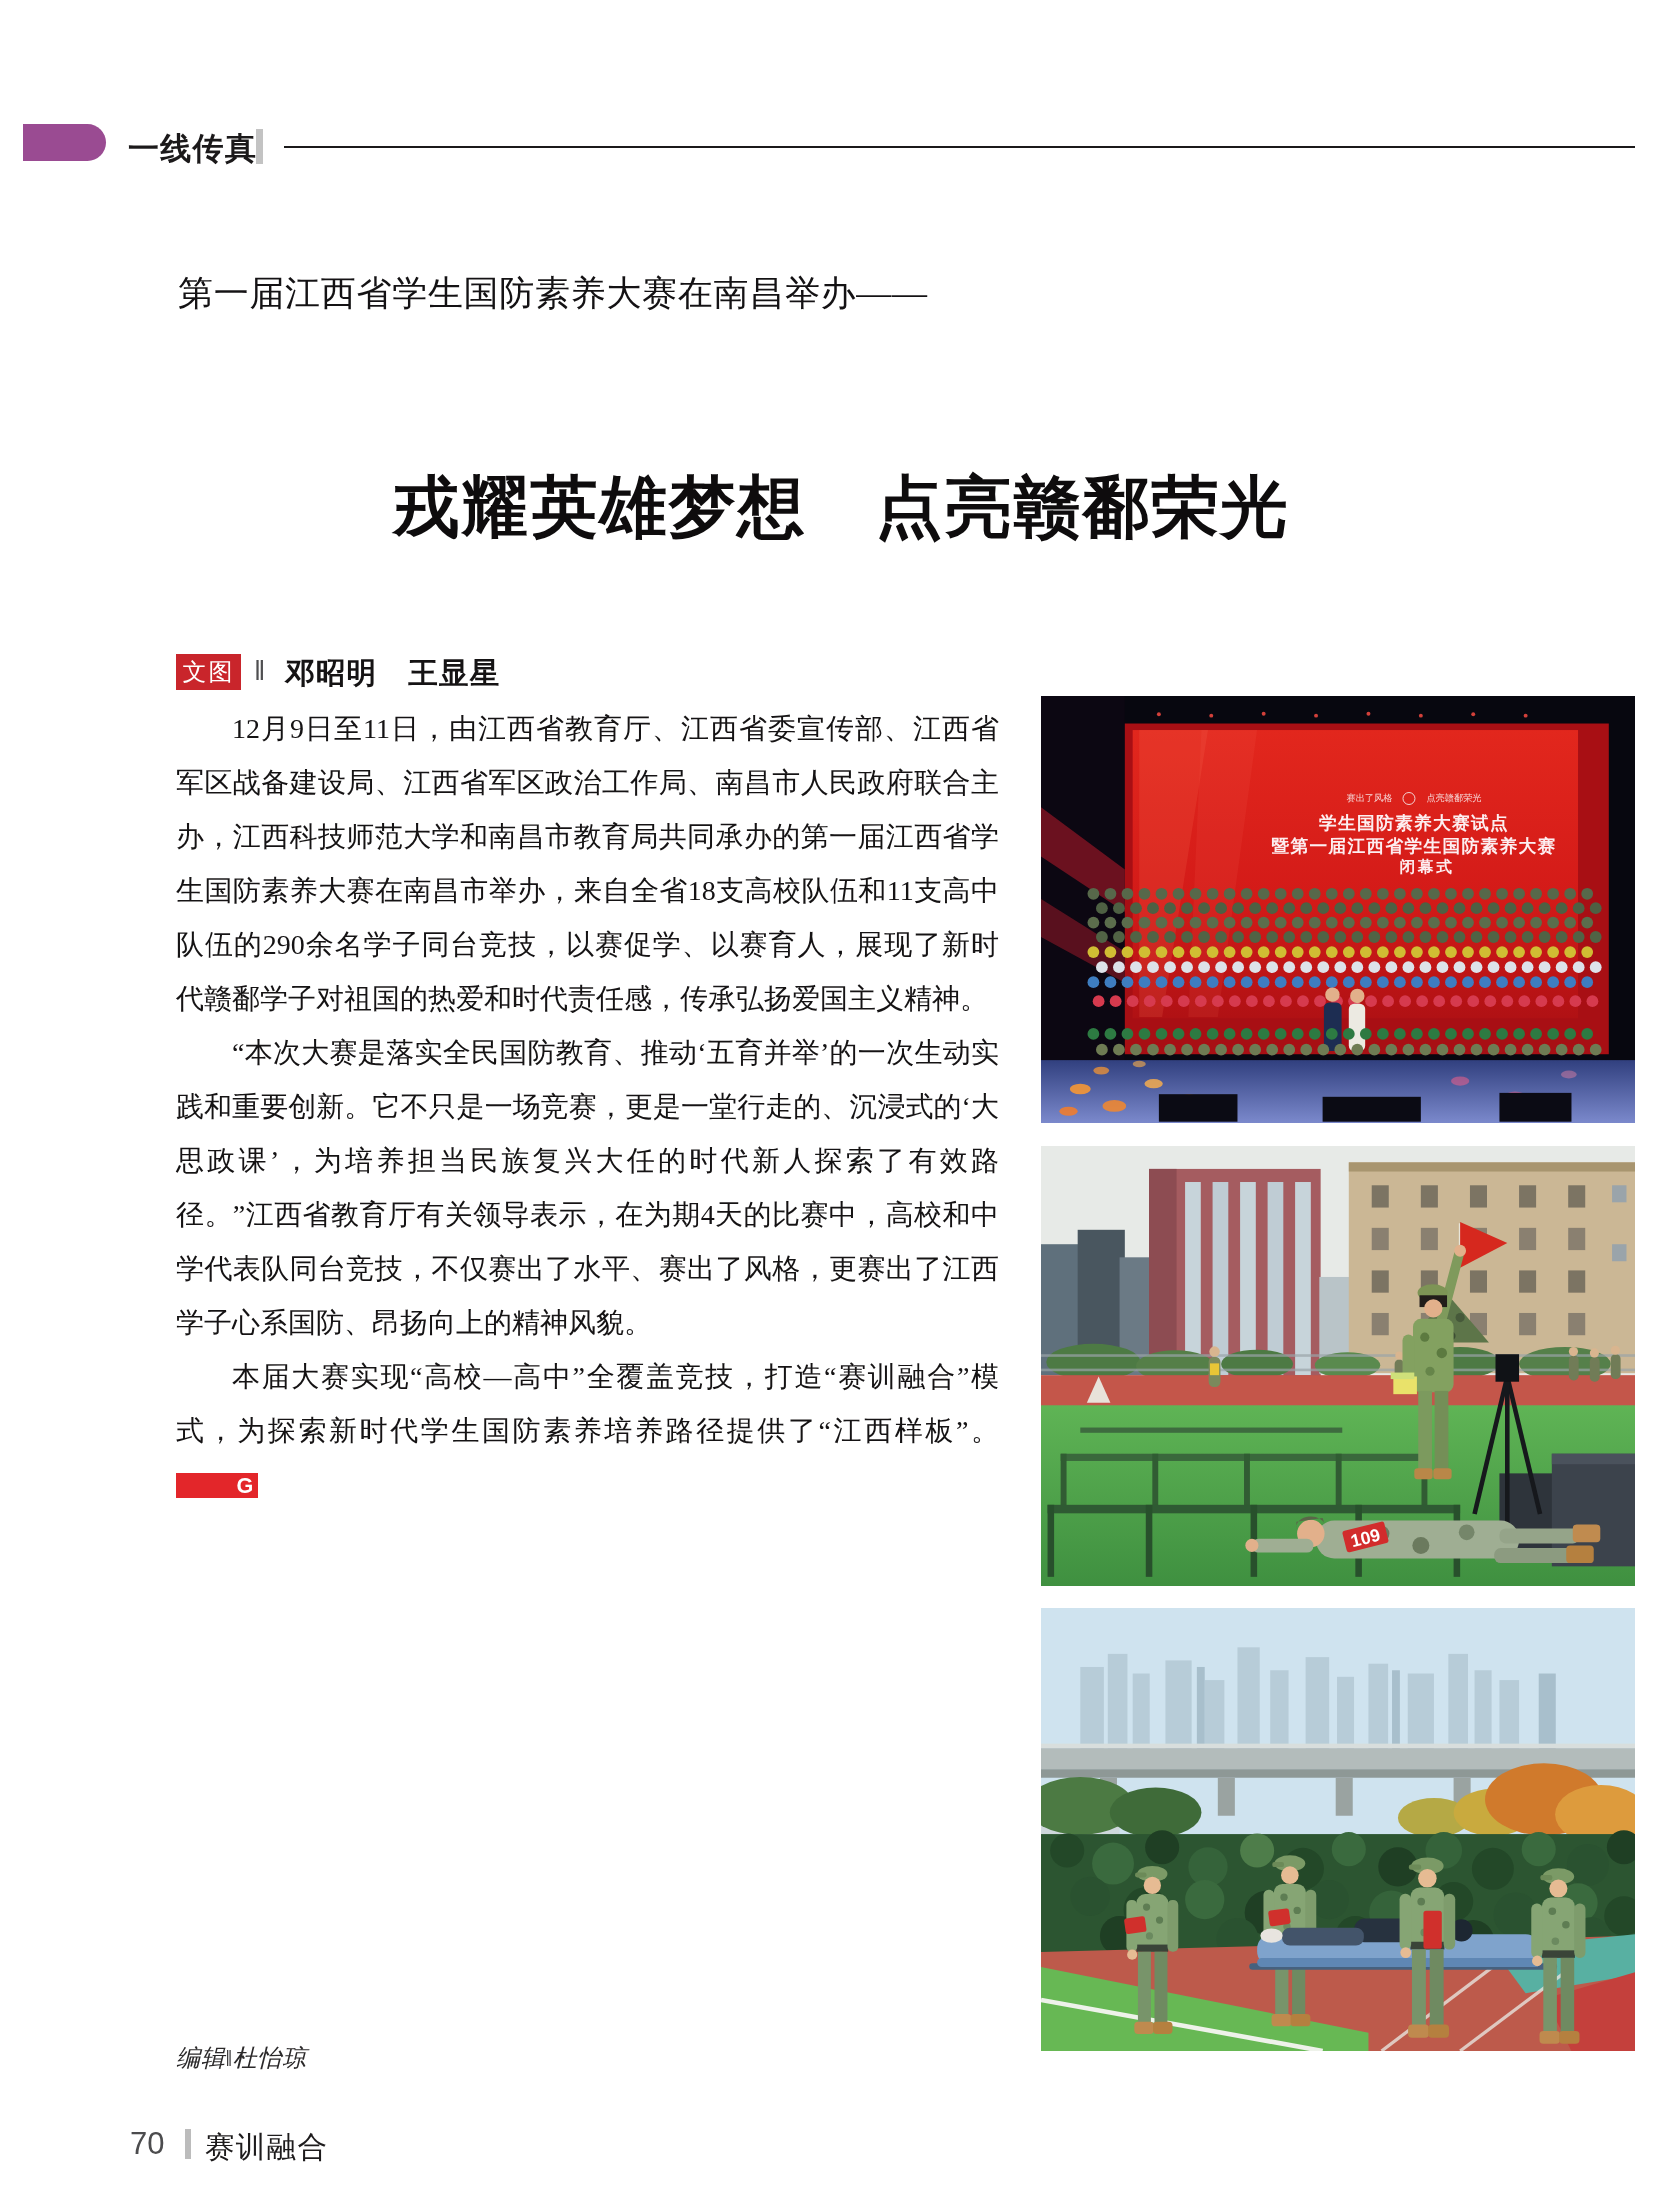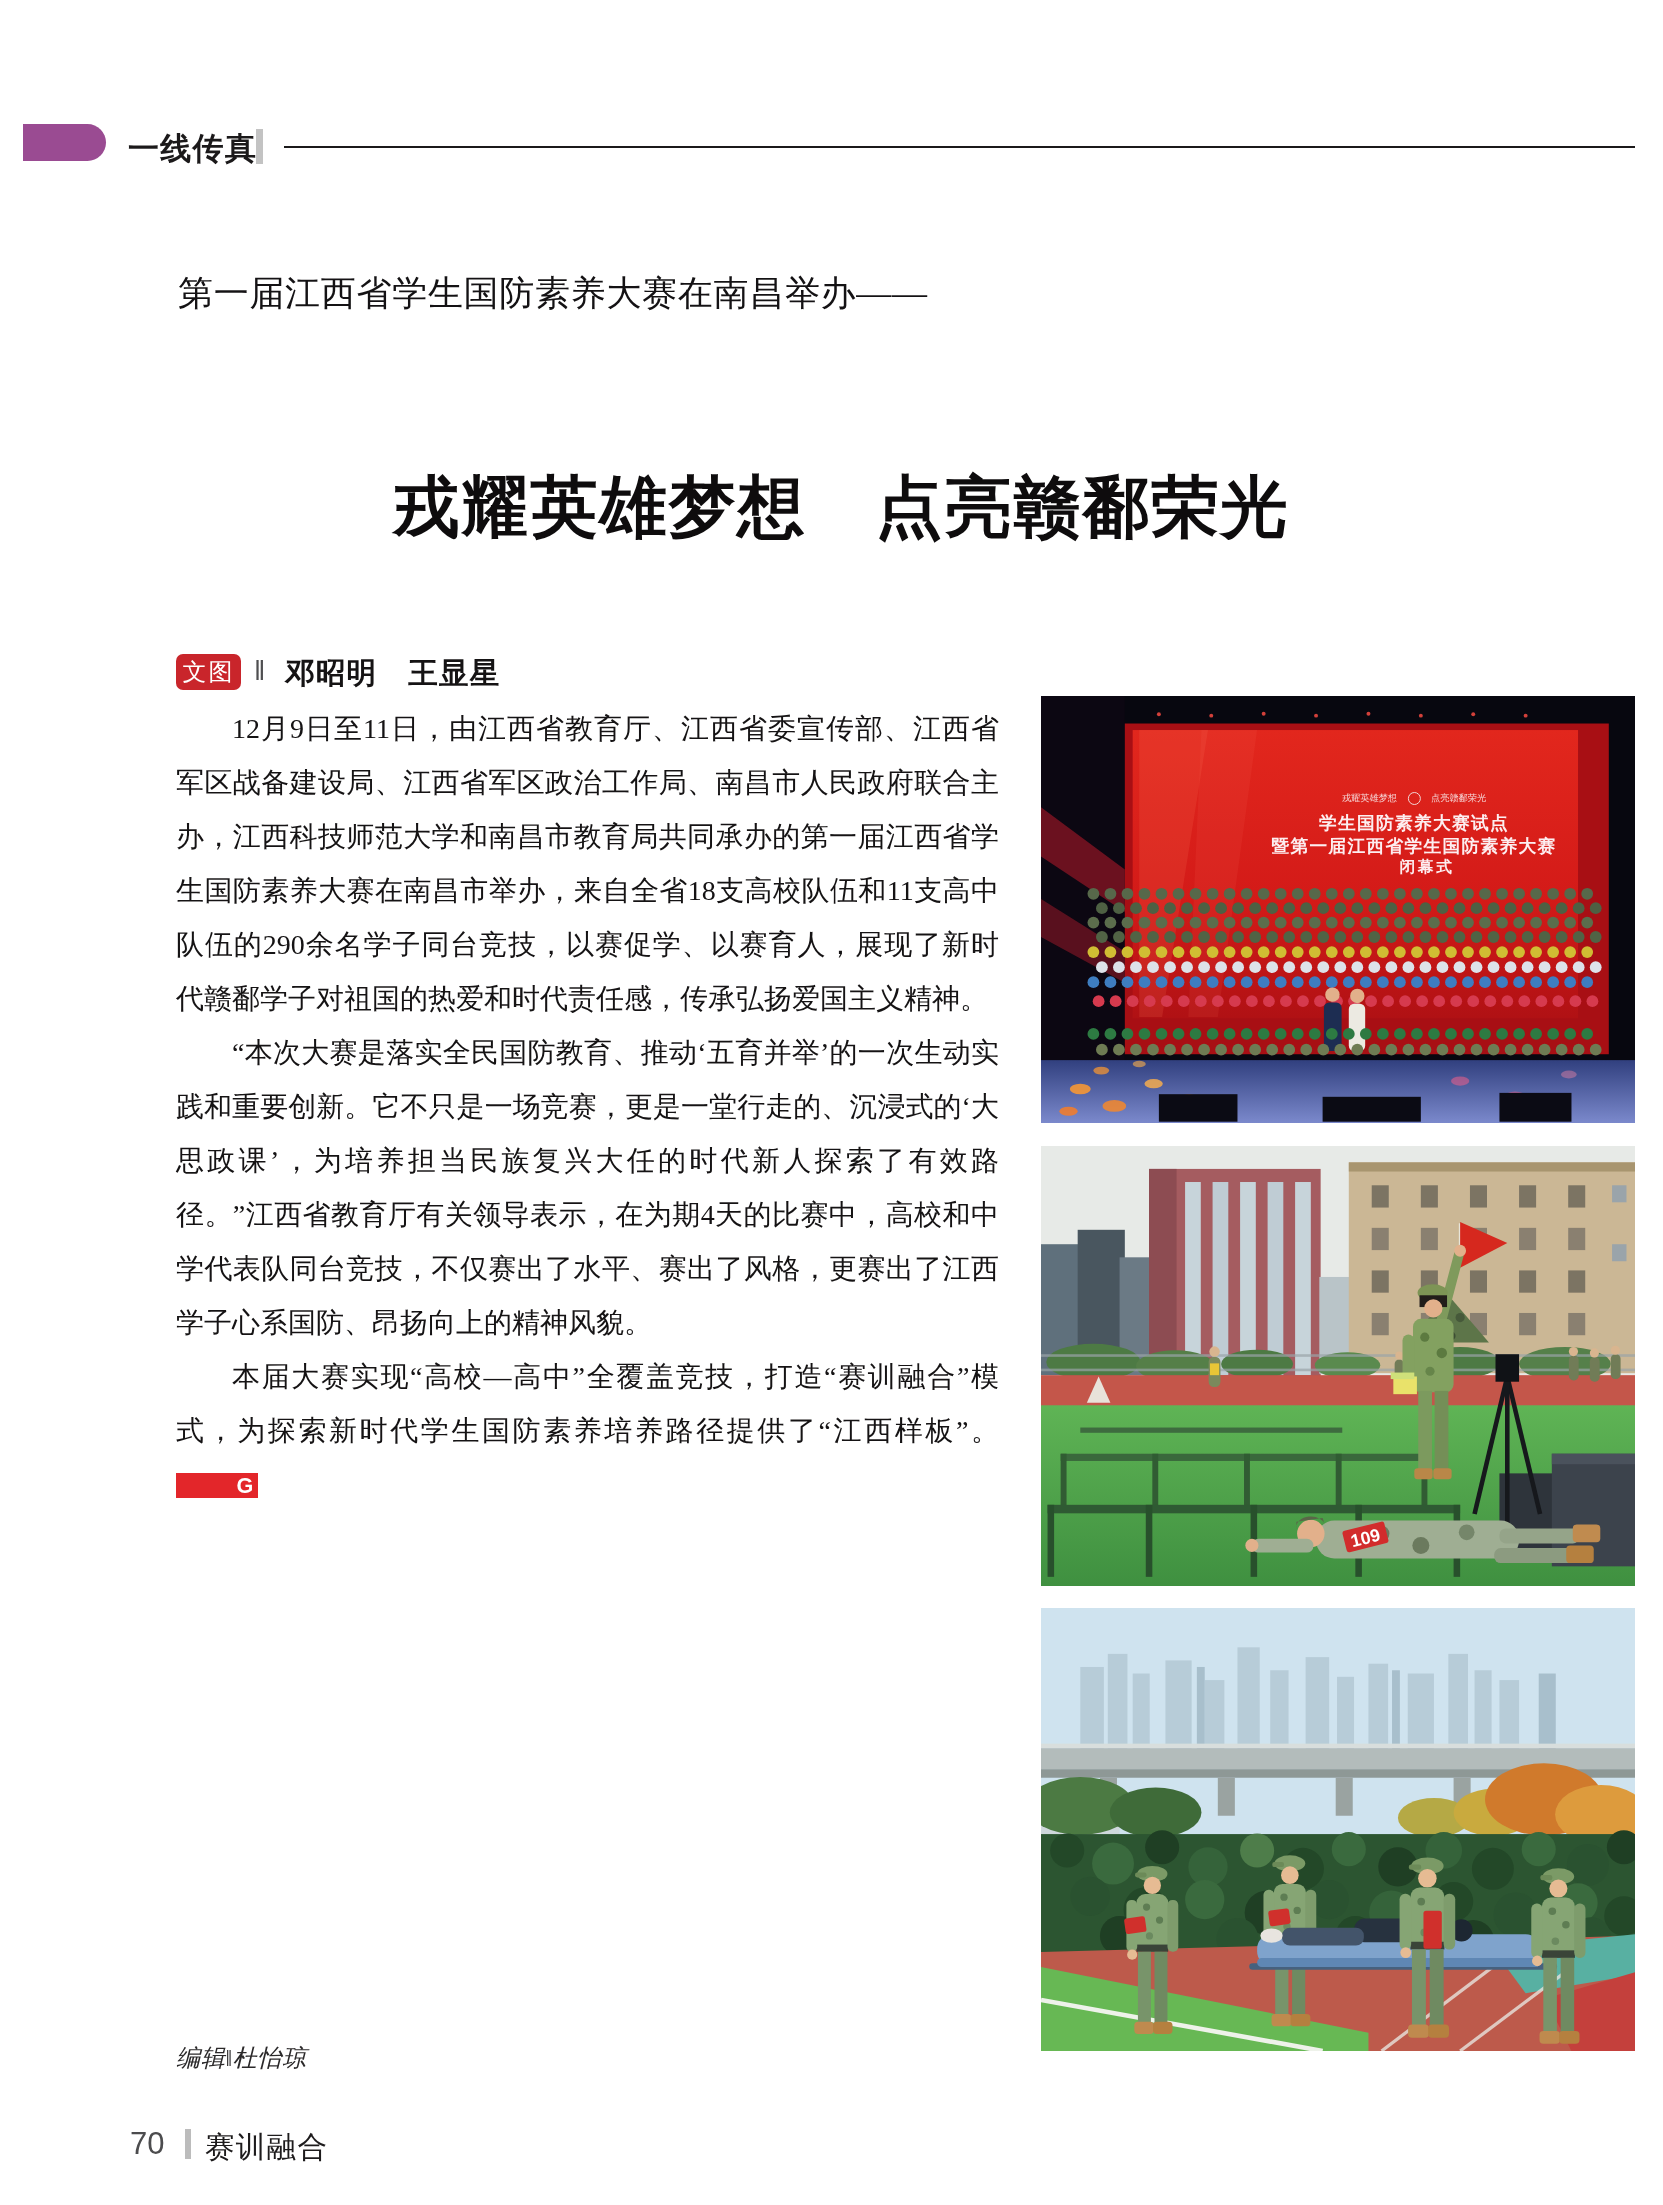--- a/index.html
+++ b/index.html
@@ -20,21 +20,21 @@
 
   
   .kicker { left:155px; top:270px; font-size:35px; color:#141214; letter-spacing:0.7px; }
   .article-title { left:153px; top:462px; width:1330px; text-align:center;
     font-family:"Liberation Sans","DejaVu Sans",sans-serif; font-weight:900;
     font-size:67px; color:#0e0c0d; letter-spacing:2px; }
 
   
   .byline-box { left:153px; top:654px; width:65px; height:36px; background:#c9252b;
     color:#ffffff; font-size:24px; line-height:36px; text-align:center;
-    font-family:"Liberation Sans","DejaVu Sans",sans-serif; letter-spacing:2px;border-radius:7px; }
+    font-family:"Liberation Sans","DejaVu Sans",sans-serif; letter-spacing:2px; }
   .byline-sep { left:231px; top:655px; font-size:27.5px; color:#4f4f51;
     font-family:"Liberation Sans","DejaVu Sans",sans-serif; }
   .byline-authors { left:262px; top:654px; font-family:"Liberation Sans","DejaVu Sans",sans-serif;
     font-weight:bold; font-size:29.5px; color:#151314; letter-spacing:1.3px; }
 
   
   .body-col { left:153px; top:702px; width:823px; font-size:28px; line-height:54px;
     text-align:justify; text-justify:inter-character; color:#151314; }
   .body-col p { text-indent:2em; margin:0; }
   .end-mark { display:inline-block; background:#e3262a; color:#ffffff;
@@ -188,21 +188,21 @@
       <ellipse cx="150" cy="562" rx="10" ry="5" fill="#ffb24a" opacity="0.6"></ellipse>
       <ellipse cx="640" cy="588" rx="14" ry="7" fill="#ff5f8a" opacity="0.5"></ellipse>
       <ellipse cx="724" cy="612" rx="16" ry="8" fill="#ff5f8a" opacity="0.45"></ellipse>
       <ellipse cx="806" cy="578" rx="12" ry="6" fill="#ff8aa8" opacity="0.4"></ellipse>
       <ellipse cx="470" cy="640" rx="18" ry="7" fill="#e0409a" opacity="0.5"></ellipse>
       <rect x="180" y="608" width="120" height="42" fill="#0b0b14"></rect>
       <rect x="430" y="612" width="150" height="38" fill="#0b0b14"></rect>
       <rect x="700" y="606" width="110" height="44" fill="#0b0b14"></rect>
     </svg>
     <div class="scr-text scr-slogans">
-      <span>戎耀英雄梦想</span>
+      <span>赛出了风格</span>
       <span class="scr-logo"></span>
       <span>点亮赣鄱荣光</span>
     </div>
     <div class="scr-text scr-l1">学生国防素养大赛试点</div>
     <div class="scr-text scr-l2">暨第一届江西省学生国防素养大赛</div>
     <div class="scr-text scr-l3">闭幕式</div>
   </div>
 
   <div class="abs photo" id="photo-obstacle">
     <svg viewBox="0 0 907 672" preserveAspectRatio="none">

